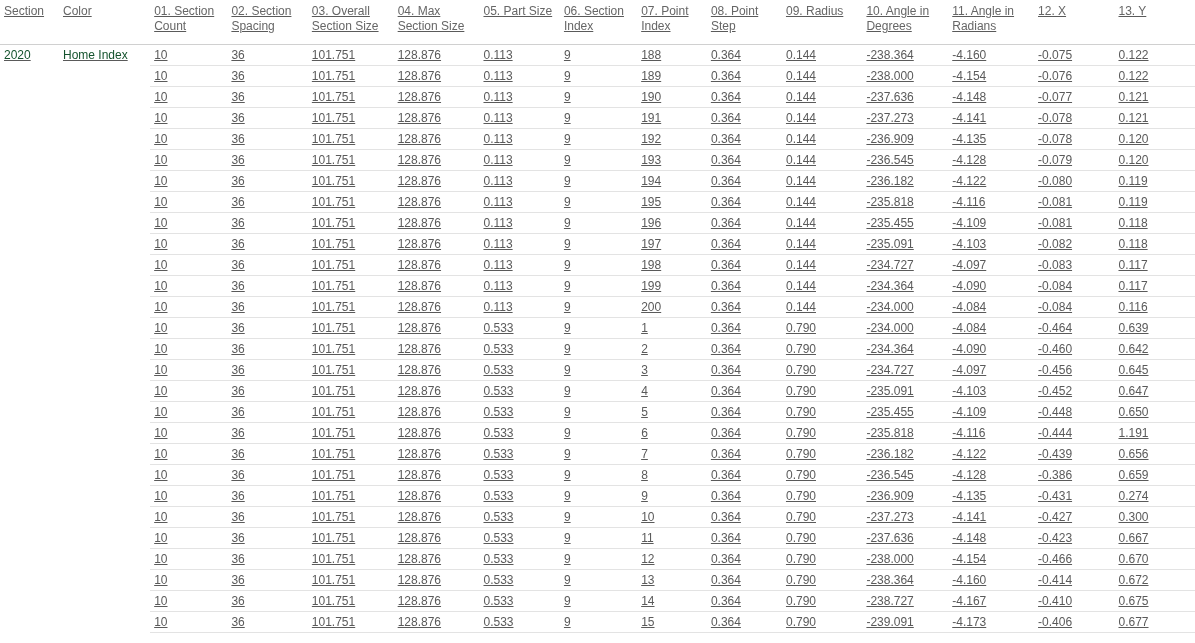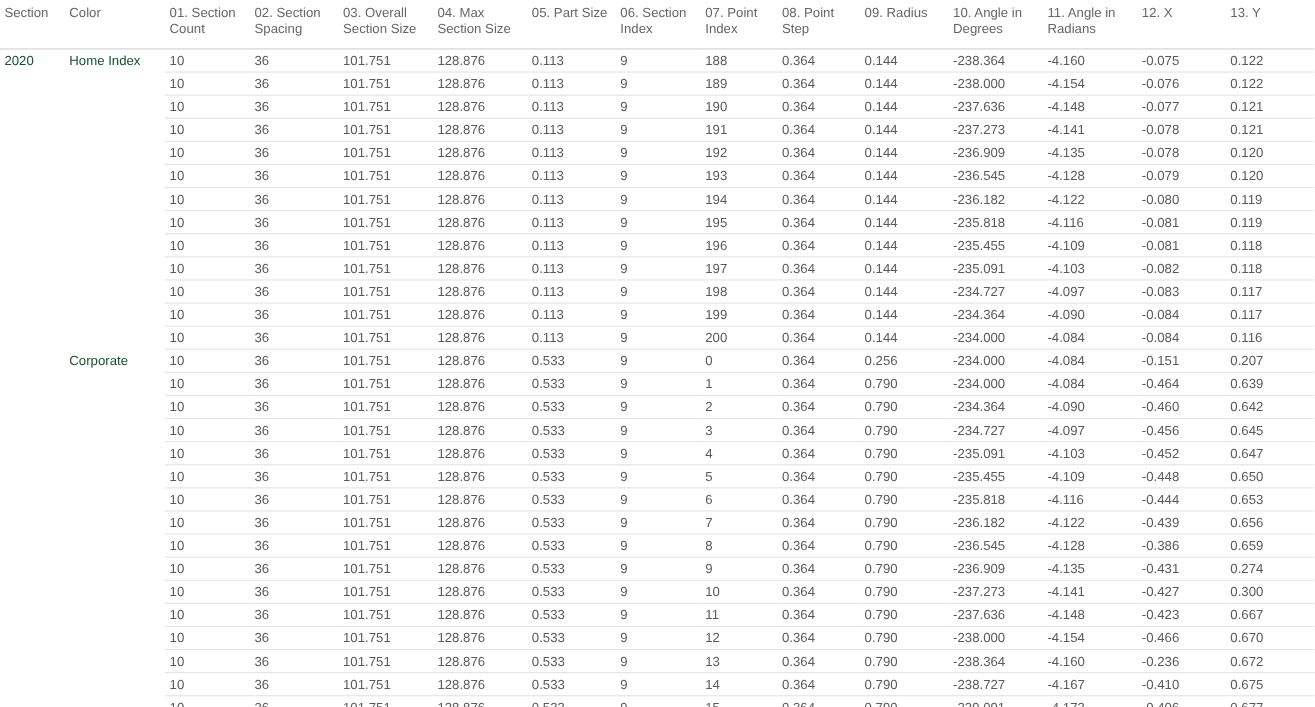--- a/index.html
+++ b/index.html
@@ -1,16 +1,16 @@
 <!DOCTYPE html>
 <html><head>
 <meta charset="utf-8">
 <style>
   html,body{margin:0;padding:0;font-family:"Segoe UI",Arial,Helvetica,sans-serif;font-size:12px;color:#5a5a5a;background:#fff;}
-  .wrap{width:1195px;height:643px;overflow:hidden;}
+  .wrap{width:1195px;height:643px;overflow:hidden;text-decoration:underline;}
   table{border-collapse:collapse;width:100%;table-layout:fixed;}
   th,td{text-align:left;padding:0 4px;overflow:hidden;white-space:nowrap;}
   thead th{font-weight:400;color:#666;vertical-align:top;padding-top:4px;padding-bottom:6px;border-bottom:1px solid #d0d0d0;line-height:1.25;height:34px;}
   tbody td{border-bottom:1px solid #e3e3e3;height:20px;line-height:20px;}
   tbody td.grp{border-bottom:none;color:#14532d;}
   col.g1{width:55px;}
   col.g2{width:85px;}
   col.c0{width:72px;}
   col.c1{width:75px;}
   col.c2{width:80px;}
@@ -283,37 +283,20 @@
           <td>200</td>
           <td>0.364</td>
           <td>0.144</td>
           <td>-234.000</td>
           <td>-4.084</td>
           <td>-0.084</td>
           <td>0.116</td>
         </tr>
         <tr>
           <td class="grp"></td>
-          <td class="grp">Corporate</td>
-          <td>10</td>
-          <td>36</td>
-          <td>101.751</td>
-          <td>128.876</td>
-          <td>0.533</td>
-          <td>9</td>
-          <td>0</td>
-          <td>0.364</td>
-          <td>0.256</td>
-          <td>-234.000</td>
-          <td>-4.084</td>
-          <td>-0.151</td>
-          <td>0.207</td>
-        </tr>
-        <tr>
-          <td class="grp"></td>
           <td class="grp"></td>
           <td>10</td>
           <td>36</td>
           <td>101.751</td>
           <td>128.876</td>
           <td>0.533</td>
           <td>9</td>
           <td>1</td>
           <td>0.364</td>
           <td>0.790</td>
@@ -398,21 +381,21 @@
           <td>101.751</td>
           <td>128.876</td>
           <td>0.533</td>
           <td>9</td>
           <td>6</td>
           <td>0.364</td>
           <td>0.790</td>
           <td>-235.818</td>
           <td>-4.116</td>
           <td>-0.444</td>
-          <td>0.653</td>
+          <td>1.191</td>
         </tr>
         <tr>
           <td class="grp"></td>
           <td class="grp"></td>
           <td>10</td>
           <td>36</td>
           <td>101.751</td>
           <td>128.876</td>
           <td>0.533</td>
           <td>9</td>
@@ -516,21 +499,21 @@
           <td>36</td>
           <td>101.751</td>
           <td>128.876</td>
           <td>0.533</td>
           <td>9</td>
           <td>13</td>
           <td>0.364</td>
           <td>0.790</td>
           <td>-238.364</td>
           <td>-4.160</td>
-          <td>-0.236</td>
+          <td>-0.414</td>
           <td>0.672</td>
         </tr>
         <tr>
           <td class="grp"></td>
           <td class="grp"></td>
           <td>10</td>
           <td>36</td>
           <td>101.751</td>
           <td>128.876</td>
           <td>0.533</td>

